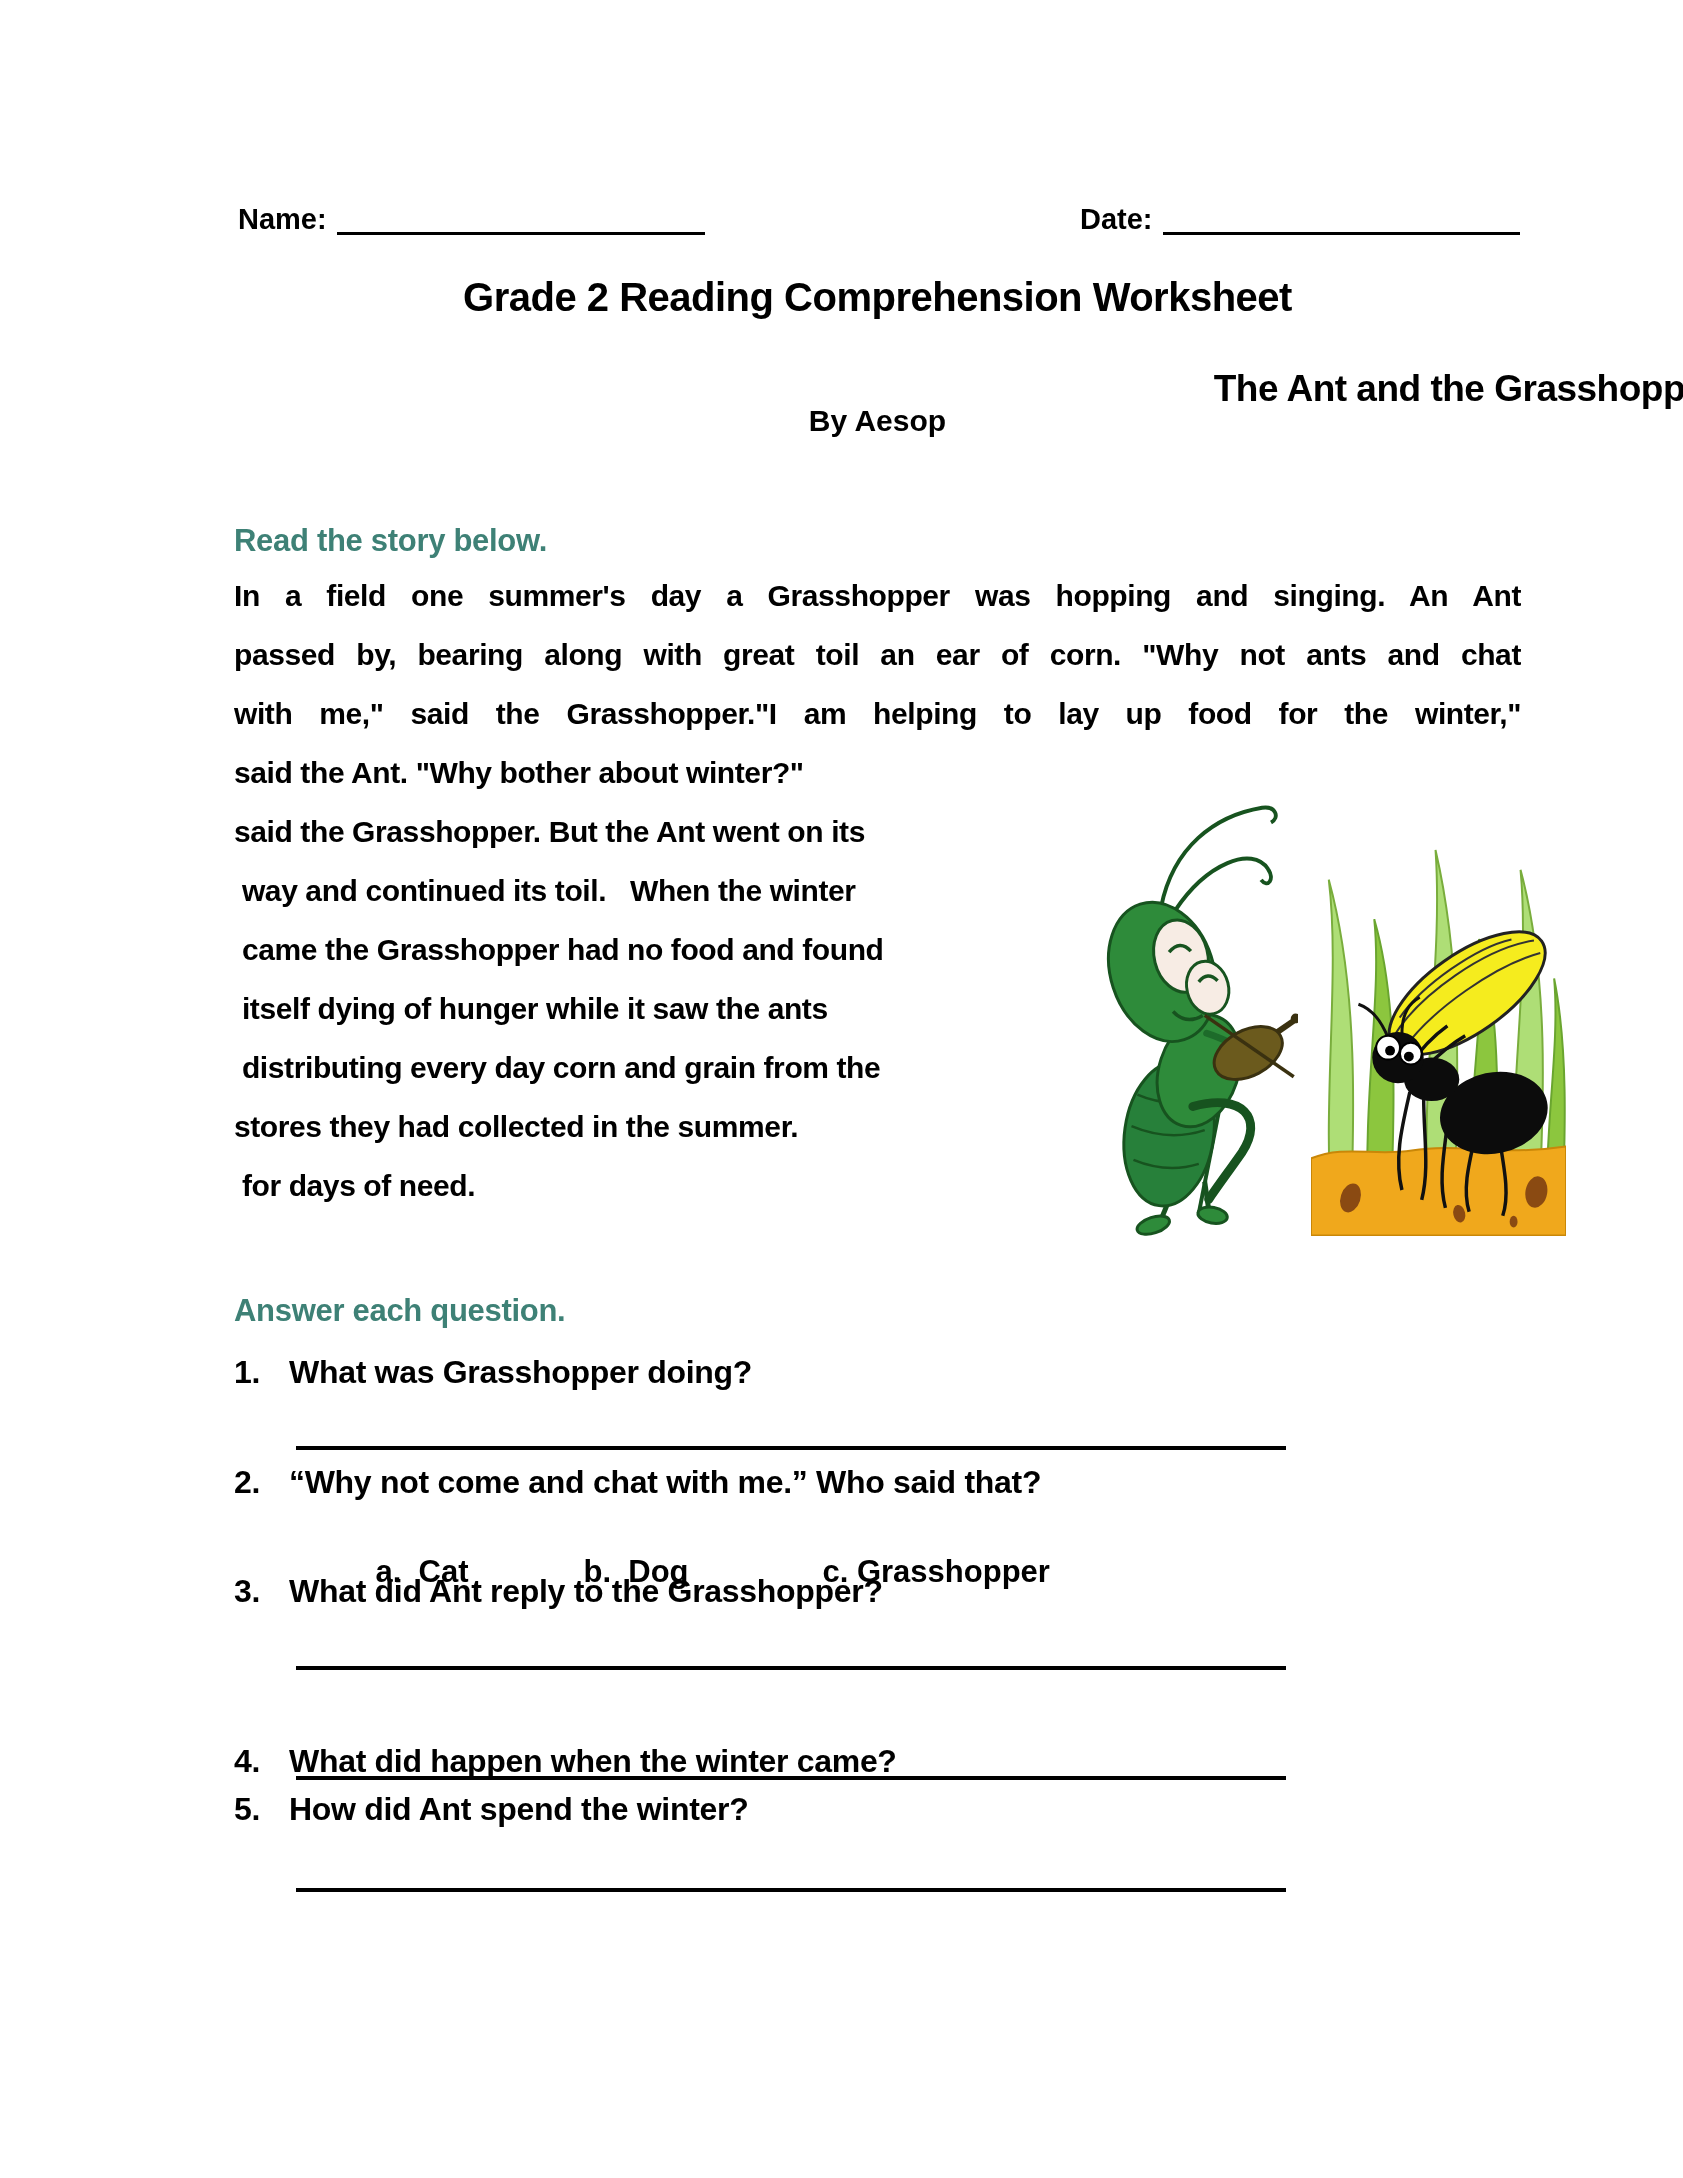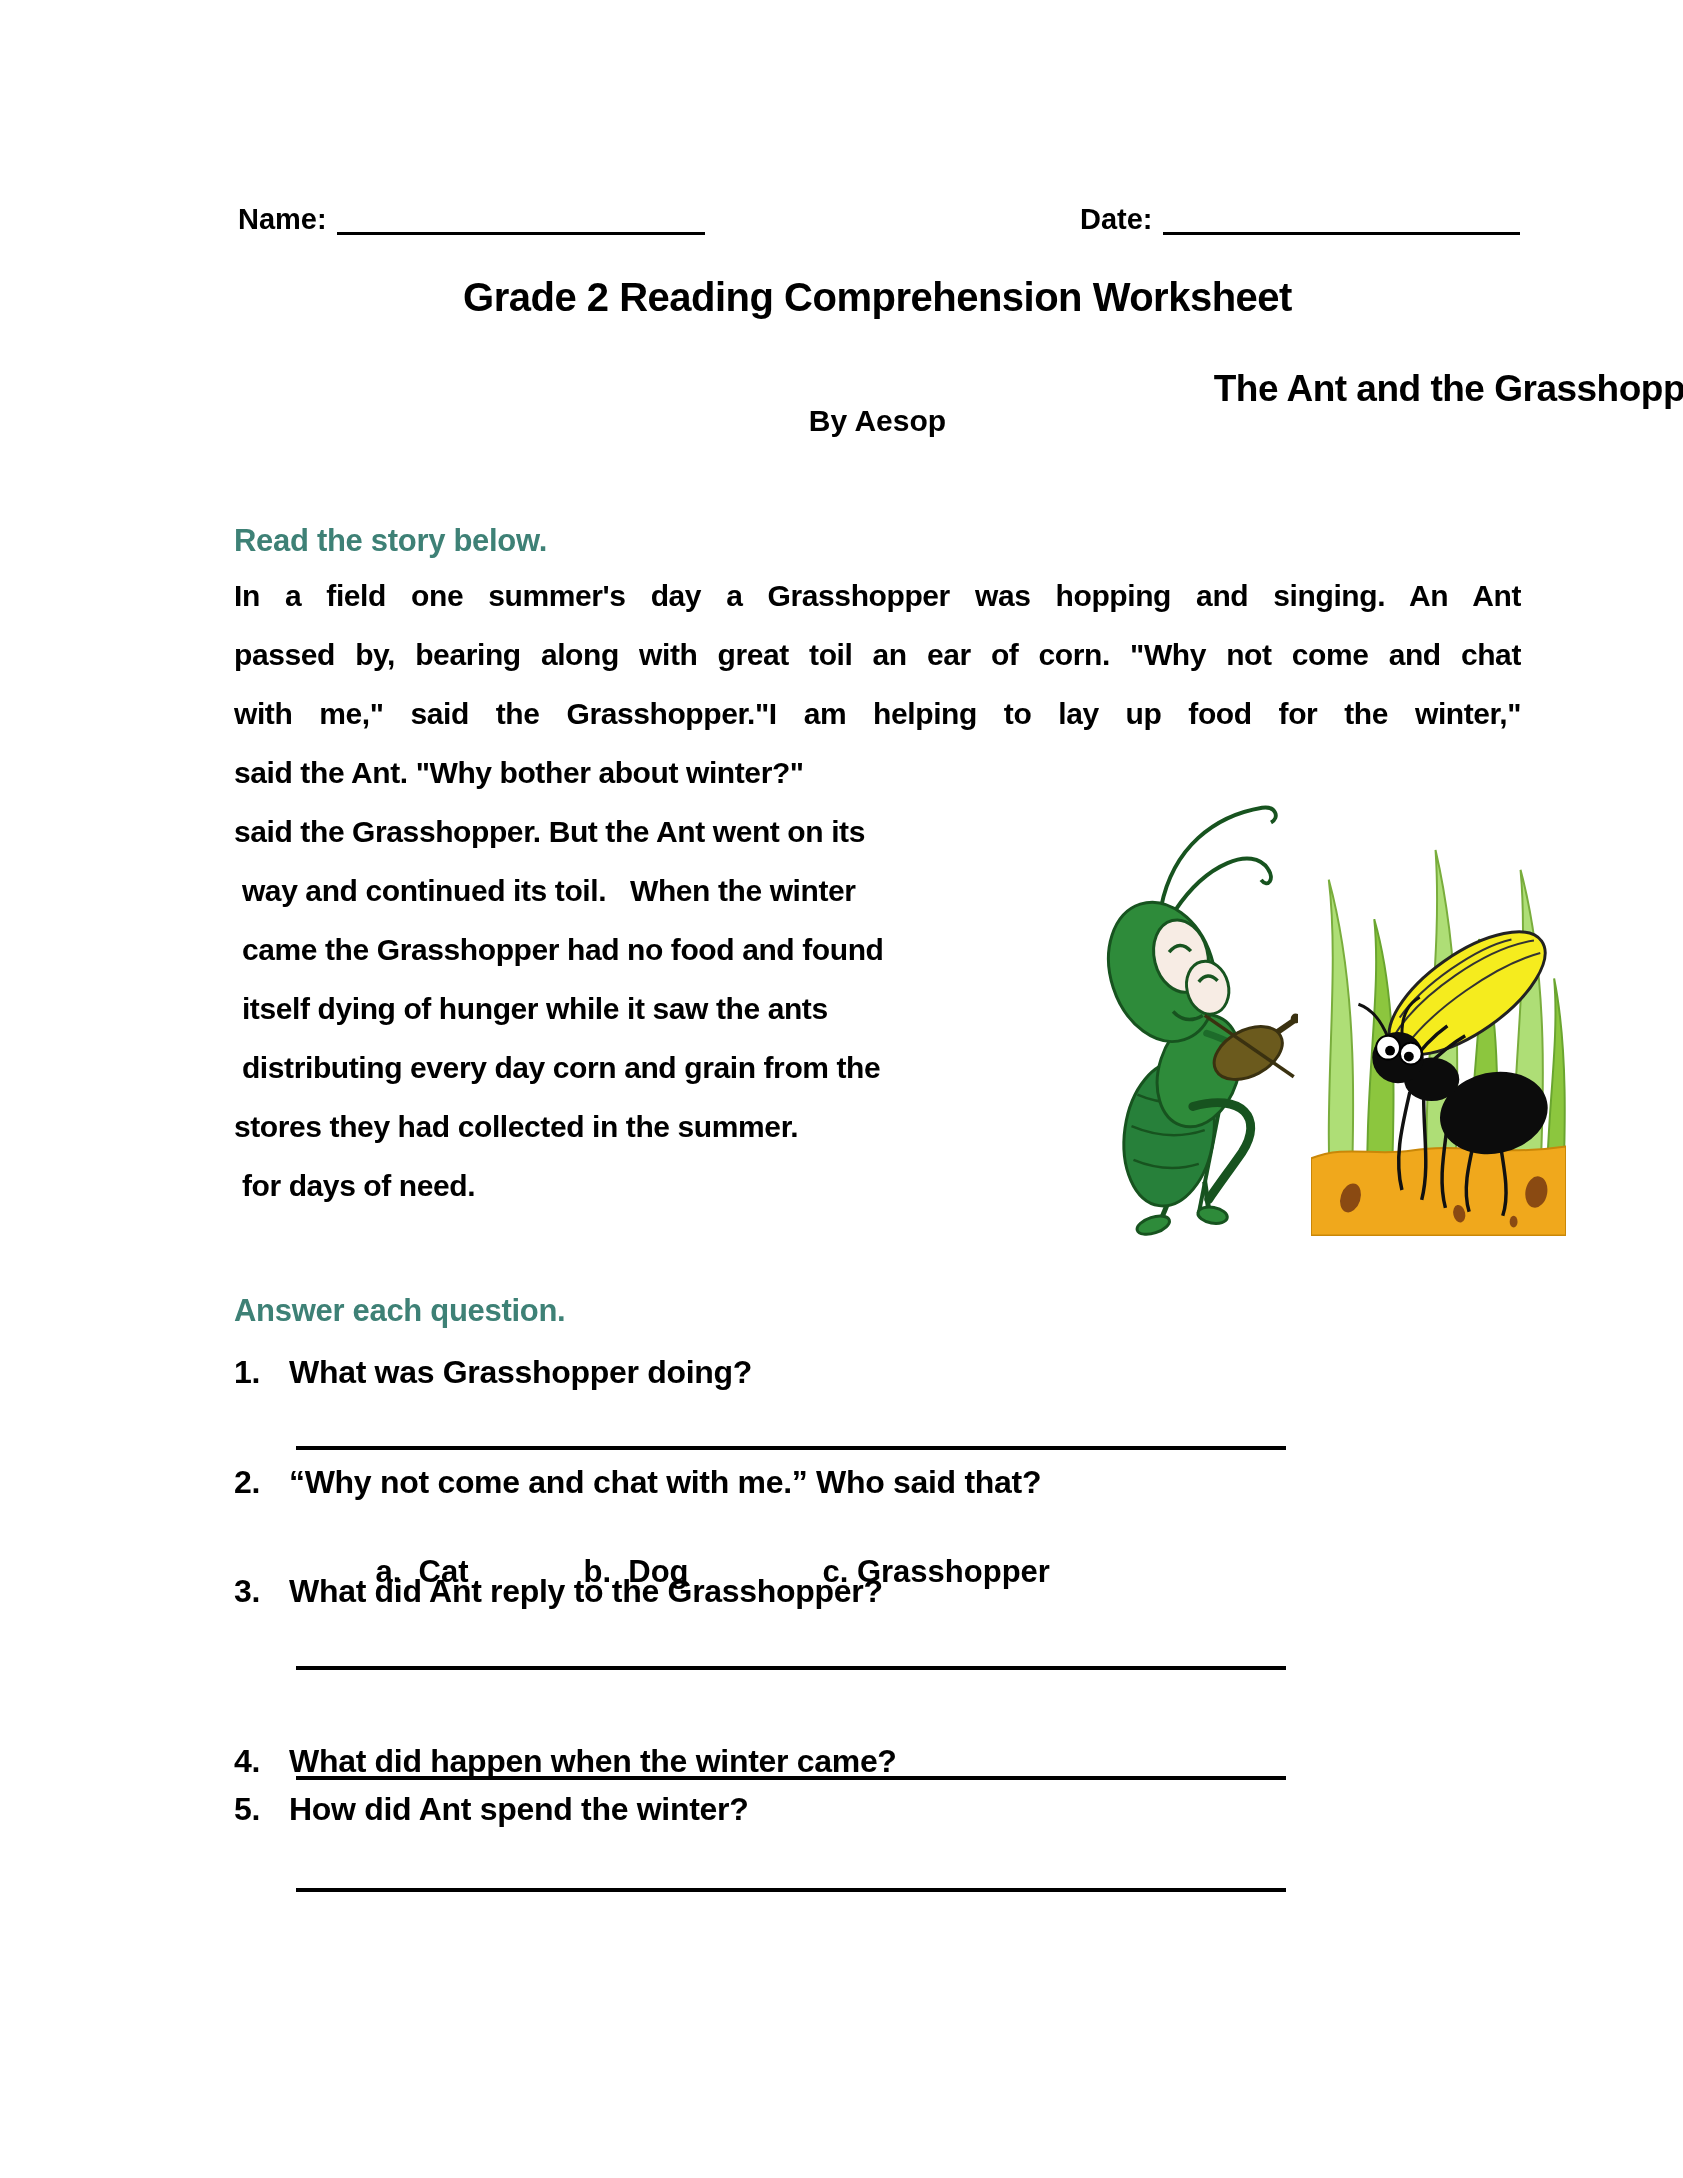--- a/index.html
+++ b/index.html
@@ -57,21 +57,21 @@
   </div>
 
   <div class="title">Grade 2 Reading Comprehension Worksheet</div>
   <div class="subtitle">The Ant and the Grasshopper</div>
   <div class="byline">By Aesop</div>
 
   <div class="teal-heading" style="top:523px;">Read the story below.</div>
 
   <div class="story">
     <div class="story-line justified">In a field one summer's day a Grasshopper was hopping and singing. An Ant</div>
-    <div class="story-line justified">passed by, bearing along with great toil an ear of corn. "Why not come and chat</div>
+    <div class="story-line justified">passed by, bearing along with great toil an ear of corn. "Why not ants and chat</div>
     <div class="story-line justified">with me," said the Grasshopper."I am helping to lay up food for the winter,"</div>
     <div class="story-line pre">said the Ant. "Why bother about winter?"</div>
     <div class="story-cols">
       <div class="story-text-col">
         <div class="story-line pre">said the Grasshopper. But the Ant went on its</div>
         <div class="story-line pre"> way and continued its toil.   When the winter</div>
         <div class="story-line pre"> came the Grasshopper had no food and found</div>
         <div class="story-line pre"> itself dying of hunger while it saw the ants</div>
         <div class="story-line pre"> distributing every day corn and grain from the</div>
         <div class="story-line pre">stores they had collected in the summer.</div>

